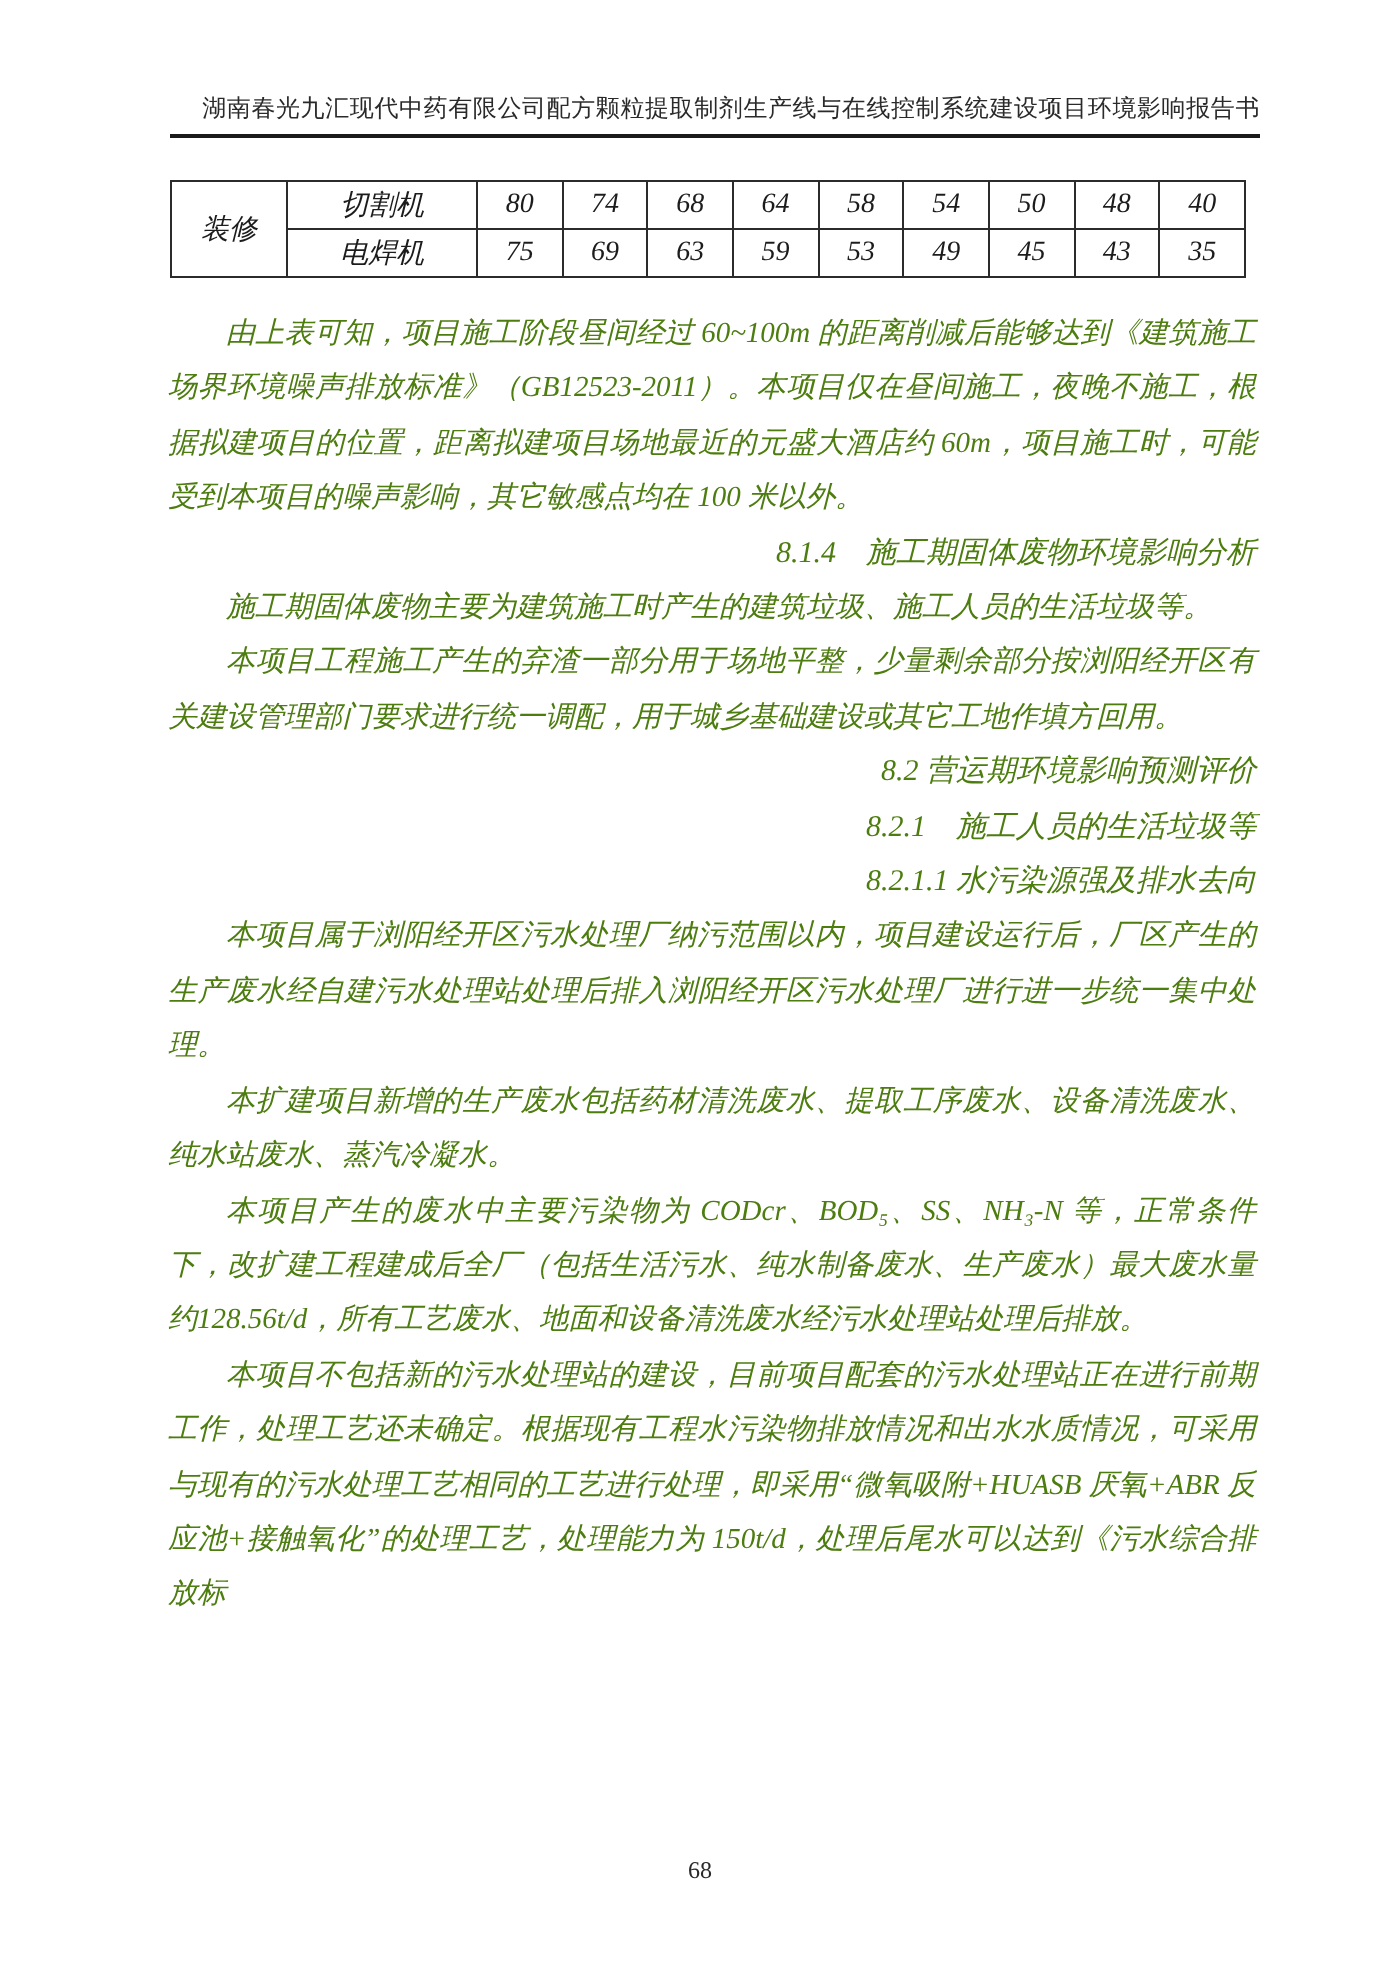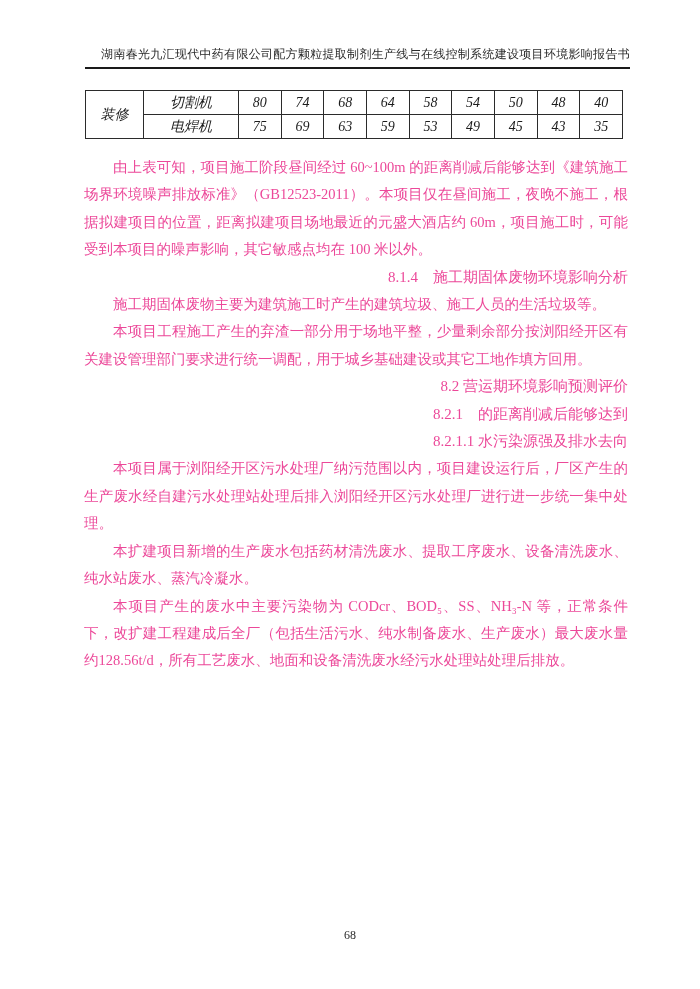--- a/index.html
+++ b/index.html
@@ -51,21 +51,22 @@
   .col-name  { width: 95px; }
   
   .content {
     position: absolute;
     left: 84px;
     top: 154px;
     width: 544px;
     font-size: 14.5px;
     line-height: 27.4px;
     text-align: justify;
-    color: #ec4899;
+    color: #4d7c0f;
+    font-style: italic;
   }
   .para { text-indent: 2em; }
   .heading {
     font-size: 15px;
     font-weight: normal;
     text-align: right;
   }
   
   .footer {
     position: absolute;
@@ -128,22 +129,23 @@
       </tr>
     </tbody>
   </table>
 
   <div class="content">
     <p class="para">由上表可知，项目施工阶段昼间经过 60~100m 的距离削减后能够达到《建筑施工场界环境噪声排放标准》（GB12523-2011）。本项目仅在昼间施工，夜晚不施工，根据拟建项目的位置，距离拟建项目场地最近的元盛大酒店约 60m，项目施工时，可能受到本项目的噪声影响，其它敏感点均在 100 米以外。</p>
     <h3 class="heading">8.1.4　施工期固体废物环境影响分析</h3>
     <p class="para">施工期固体废物主要为建筑施工时产生的建筑垃圾、施工人员的生活垃圾等。</p>
     <p class="para">本项目工程施工产生的弃渣一部分用于场地平整，少量剩余部分按浏阳经开区有关建设管理部门要求进行统一调配，用于城乡基础建设或其它工地作填方回用。</p>
     <h2 class="heading">8.2 营运期环境影响预测评价</h2>
-    <h3 class="heading">8.2.1　的距离削减后能够达到</h3>
+    <h3 class="heading">8.2.1　施工人员的生活垃圾等</h3>
     <h4 class="heading">8.2.1.1 水污染源强及排水去向</h4>
     <p class="para">本项目属于浏阳经开区污水处理厂纳污范围以内，项目建设运行后，厂区产生的生产废水经自建污水处理站处理后排入浏阳经开区污水处理厂进行进一步统一集中处理。</p>
     <p class="para">本扩建项目新增的生产废水包括药材清洗废水、提取工序废水、设备清洗废水、纯水站废水、蒸汽冷凝水。</p>
     <p class="para">本项目产生的废水中主要污染物为 CODcr、BOD₅、SS、NH₃-N 等，正常条件下，改扩建工程建成后全厂（包括生活污水、纯水制备废水、生产废水）最大废水量约128.56t/d，所有工艺废水、地面和设备清洗废水经污水处理站处理后排放。</p>
+    <p class="para">本项目不包括新的污水处理站的建设，目前项目配套的污水处理站正在进行前期工作，处理工艺还未确定。根据现有工程水污染物排放情况和出水水质情况，可采用与现有的污水处理工艺相同的工艺进行处理，即采用“微氧吸附+HUASB 厌氧+ABR 反应池+接触氧化”的处理工艺，处理能力为 150t/d，处理后尾水可以达到《污水综合排放标</p>
   </div>
 
   <div class="footer">68</div>
 
 </div>
 
 </body></html>

